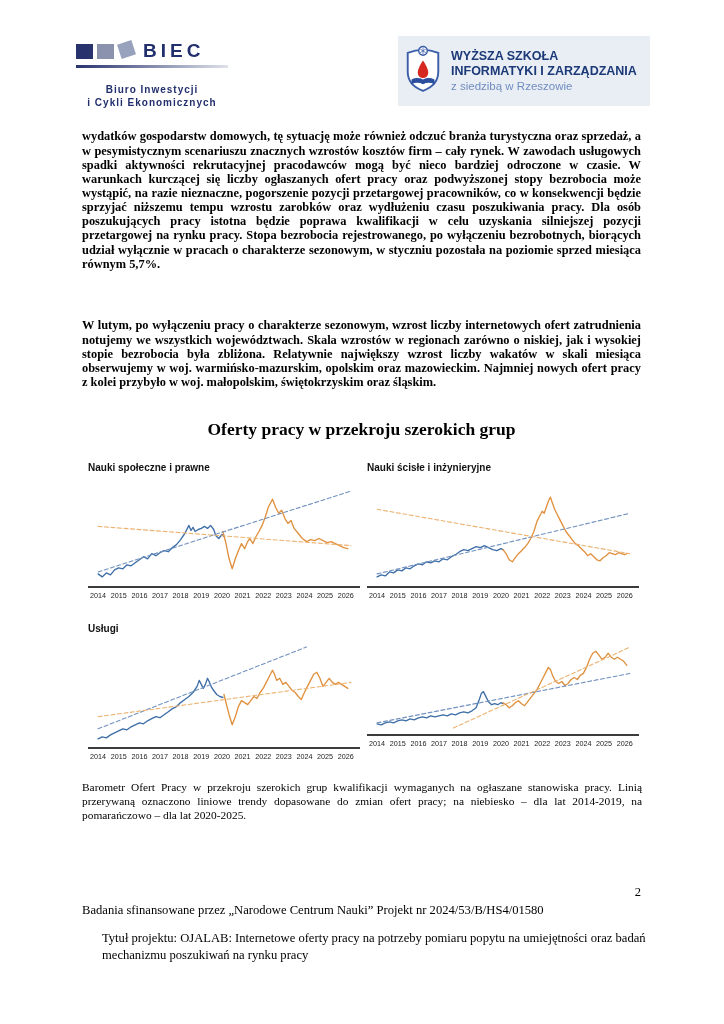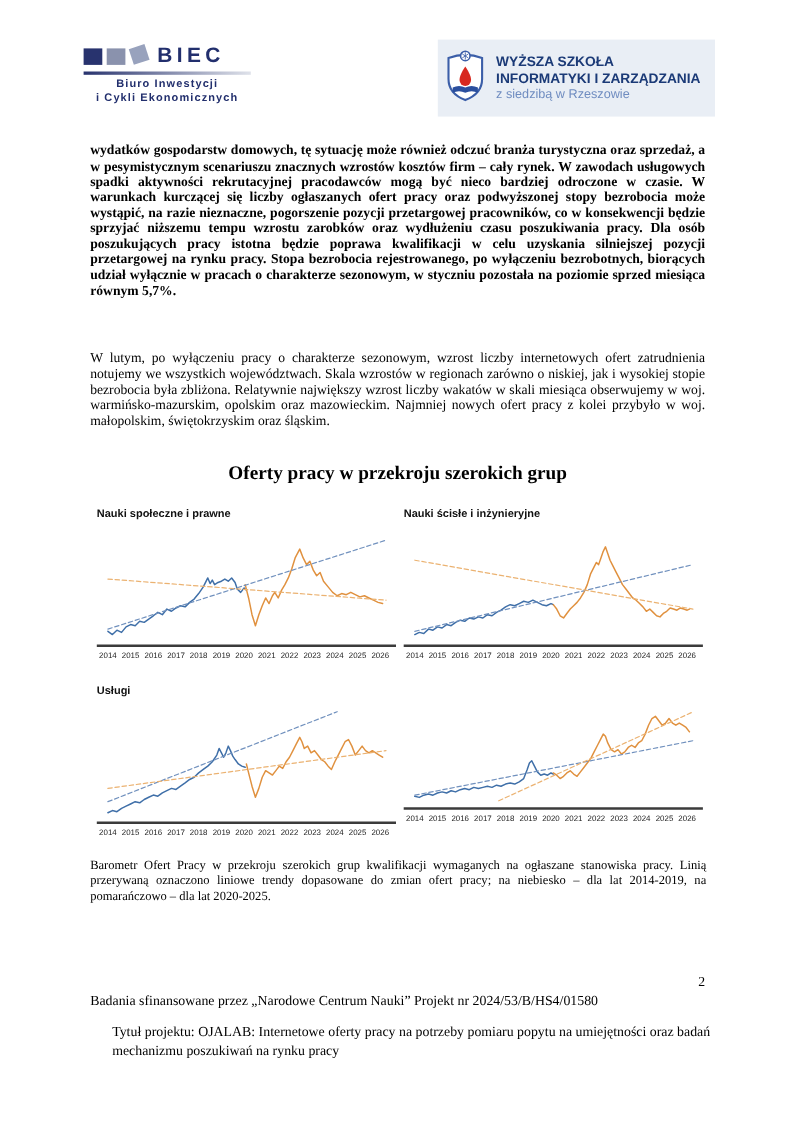--- a/index.html
+++ b/index.html
@@ -9,32 +9,32 @@
   
   .biec{position:absolute;left:76px;top:40px;width:152px;}
   .biec-row{display:flex;align-items:center;}
   .biec-sq1{width:17px;height:15px;background:#28336e;}
   .biec-sq2{width:17px;height:15px;background:#8a92ad;margin-left:4px;}
   .biec-diamond{width:15px;height:15px;background:#98a2bd;transform:rotate(-18deg);margin-left:5px;margin-top:-3px;}
   .biec-name{font-family:"Liberation Sans",sans-serif;font-weight:bold;color:#222f6d;
              font-size:19px;letter-spacing:4px;margin-left:9px;}
   .biec-bar{height:3px;background:linear-gradient(to right,#28336e,#dfe2ea);margin-top:3px;}
   .biec-sub{font-family:"Liberation Sans",sans-serif;font-weight:bold;color:#222f6d;
-            font-size:10px;line-height:13px;text-align:center;margin-top:2px;letter-spacing:1px;}
+            font-size:10px;line-height:13px;text-align:center;margin-top:15px;letter-spacing:1px;}
 
   .wsiiz{position:absolute;left:398px;top:36px;width:252px;height:70px;background:#e9eef5;
          display:flex;align-items:center;padding:2px 4px;box-sizing:border-box;}
   .wsiiz-text{margin-left:7px;font-family:"Liberation Sans",sans-serif;}
   .wsiiz-l1,.wsiiz-l2{font-weight:bold;color:#1b3a77;font-size:12.5px;line-height:15px;}
   .wsiiz-l3{color:#6f8cc0;font-size:11.5px;line-height:15px;}
 
   
   .para{position:absolute;left:82px;width:559px;text-align:justify;font-size:12.4px;line-height:14.15px;}
   .para-bold{top:117px;font-weight:bold;}
-  .para-reg{top:306px;}
+  .para-reg{top:306px;font-weight:bold;}
 
   
   .fig-title{position:absolute;top:419px;left:82px;width:559px;text-align:center;
              font-weight:bold;font-size:17.5px;font-family:Liberation Serif, serif;}
   .charts{position:absolute;top:462px;left:85px;width:558px;display:grid;
           grid-template-columns:279px 279px;row-gap:12px;}
   .chart-cell{width:279px;}
   .chart-title{font-family:"Liberation Sans",sans-serif;font-weight:bold;font-size:10px;
                color:#111;margin:0 0 2px 3px;}
   .chart-box{width:278px;height:136px;}

